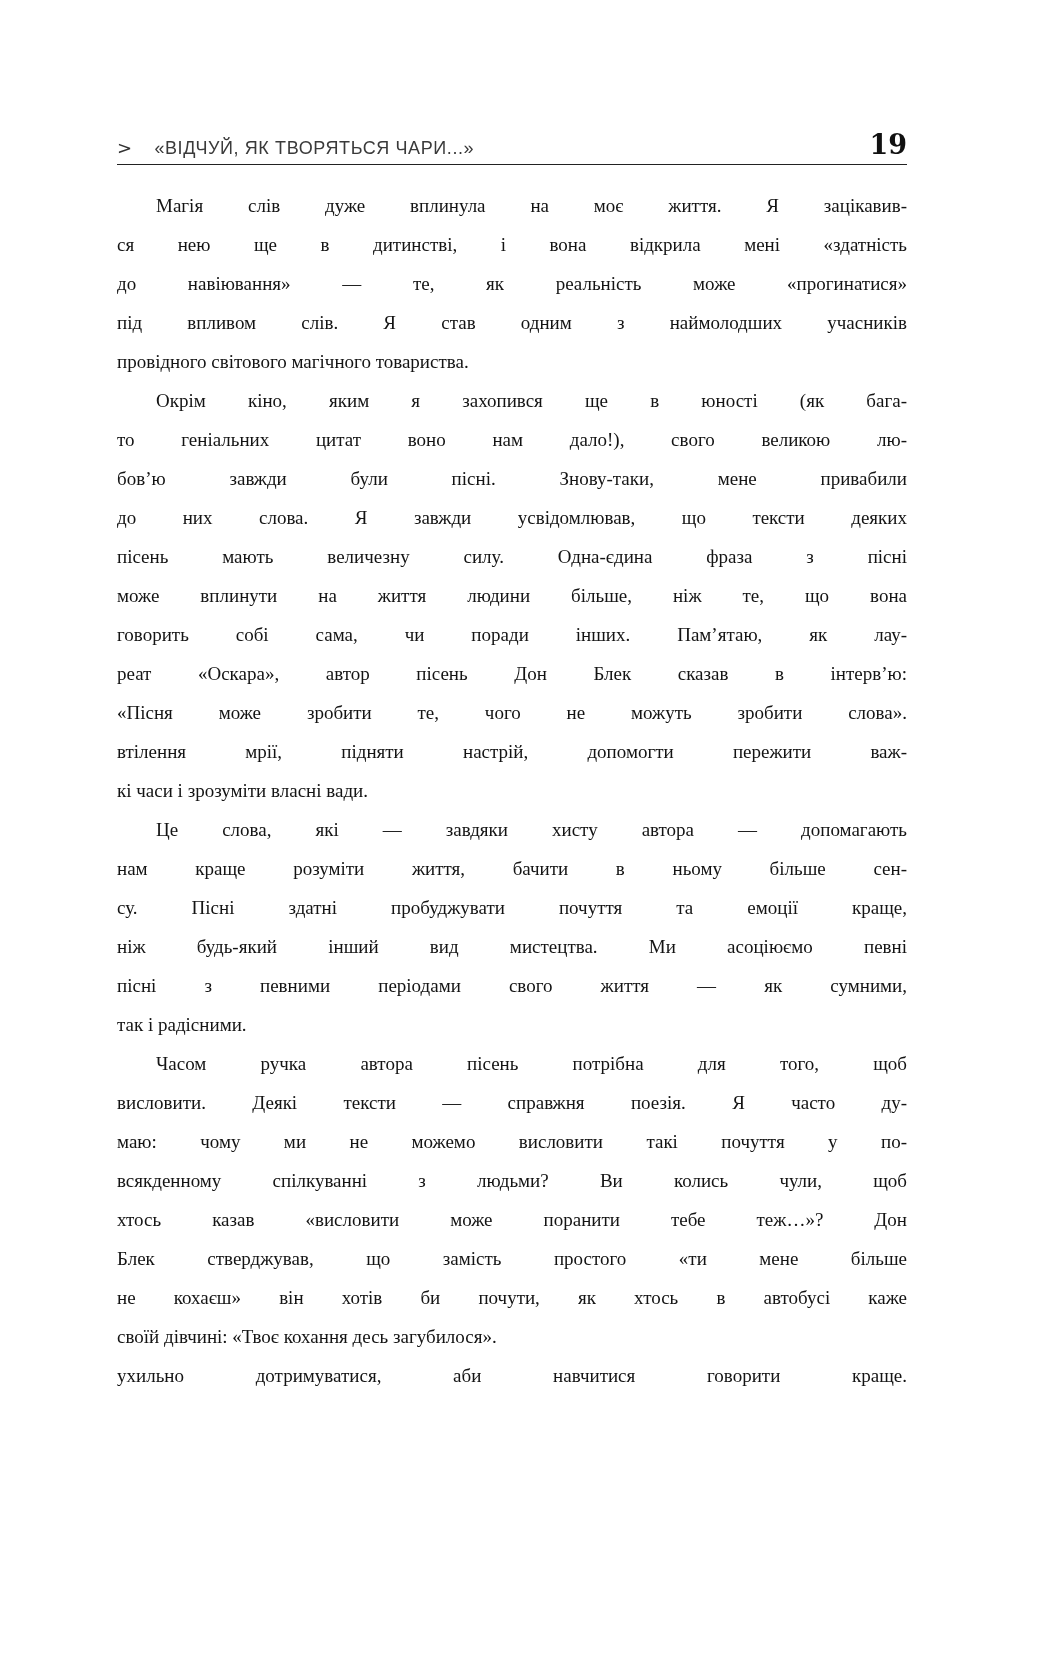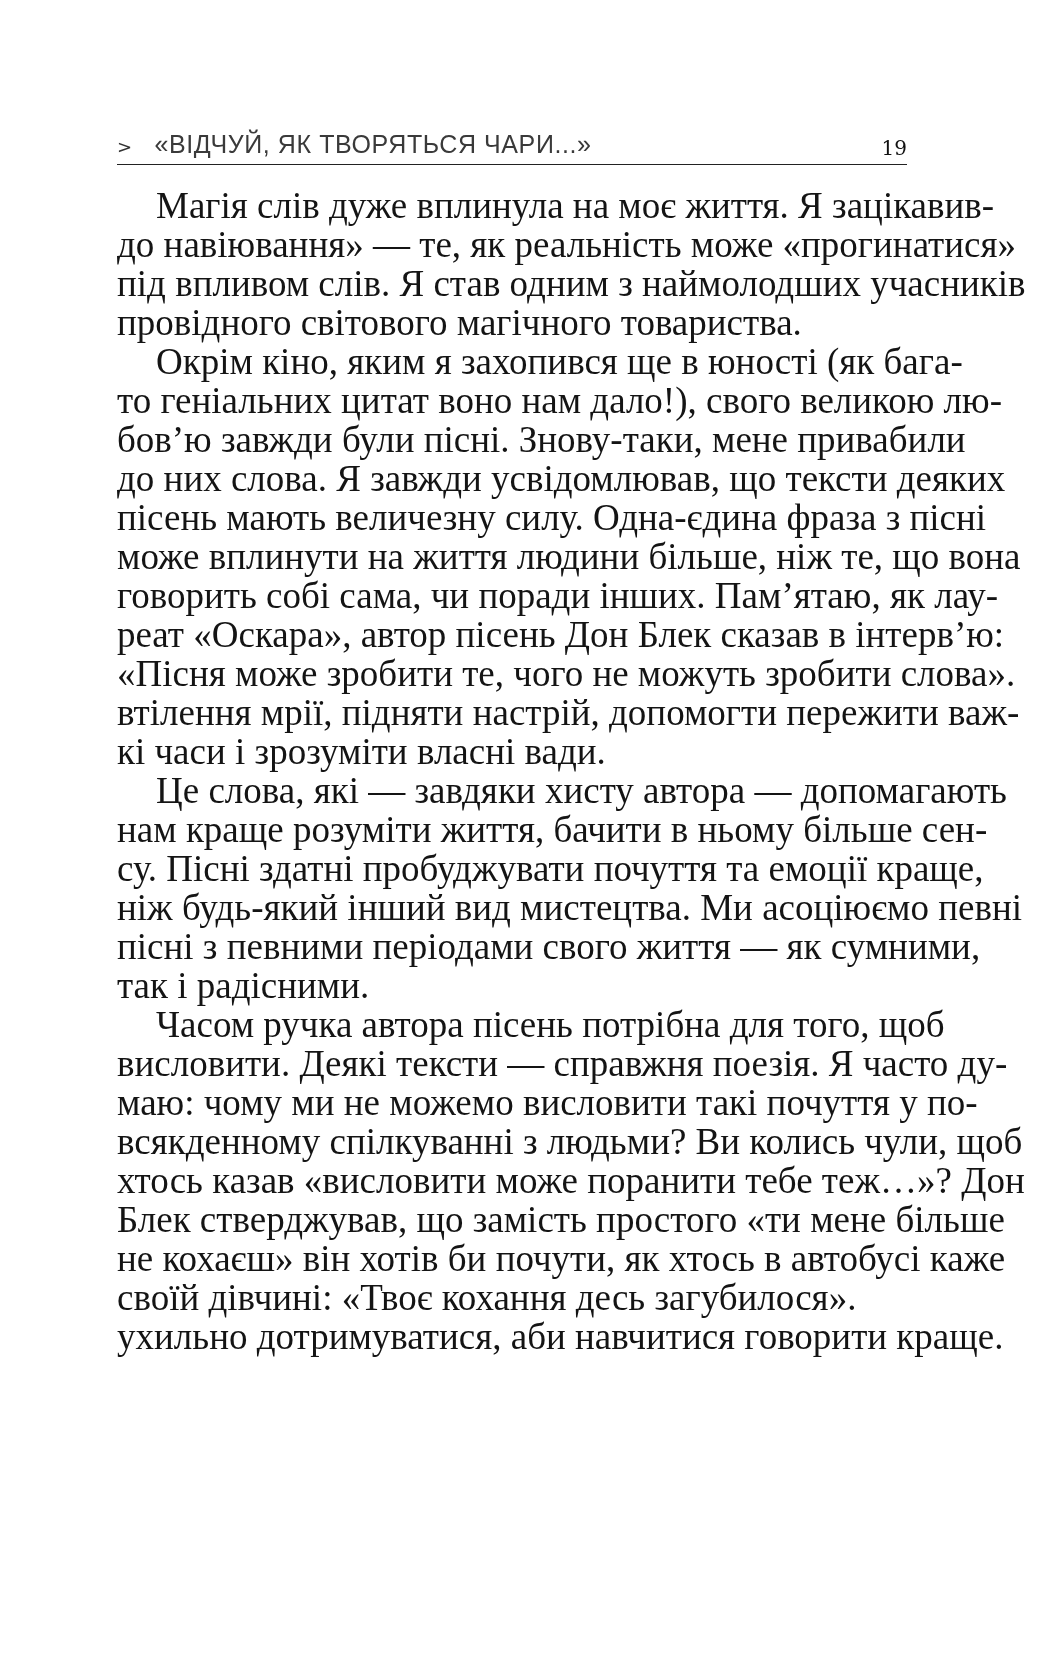--- a/index.html
+++ b/index.html
@@ -40,37 +40,38 @@
       font-size: 19px;
       letter-spacing: 0.3px;
     }
     .running-head .marker {
       font-size: 18px;
       margin-right: 22px;
       color: #333;
     }
     .running-head .title {
       font-family: "Liberation Sans", sans-serif;
-      font-size: 25px;
+      font-size: 18px;
       letter-spacing: 0.6px;
       color: #3a3a3a;
     }
     .running-head .page-number {
       font-family: "DejaVu Serif", serif;
-      font-size: 20px;
+      font-size: 27px;
       color: #111;
       padding-bottom: 4px;
+      font-weight: bold;
     }
     .body-text {
       position: absolute;
       top: 186px;
       left: 0;
       width: 790px;
       font-family: "Liberation Serif", serif;
-      font-size: 37px;
+      font-size: 19px;
       line-height: 39px;
       text-align: justify;
       color: #141414;
     }
     .body-text p {
       margin: 0;
       text-indent: 39px;
       hyphens: manual;
     }
     .line {
@@ -95,20 +96,21 @@
     <div class="left">
       <span class="marker">&gt;</span>
       <span class="title">«ВІДЧУЙ, ЯК ТВОРЯТЬСЯ ЧАРИ...»</span>
     </div>
     <span class="page-number">19</span>
   </div>
 
   <div class="body-text">
     <p>
       <span class="line first">Магія слів дуже вплинула на моє життя. Я зацікавив-</span>
+      <span class="line">ся нею ще в дитинстві, і вона відкрила мені «здатність</span>
       <span class="line">до навіювання» — те, як реальність може «прогинатися»</span>
       <span class="line">під впливом слів. Я став одним з наймолодших учасників</span>
       <span class="line last">провідного світового магічного товариства.</span>
     </p>
     <p>
       <span class="line first">Окрім кіно, яким я захопився ще в юності (як бага-</span>
       <span class="line">то геніальних цитат воно нам дало!), свого великою лю-</span>
       <span class="line">бов’ю завжди були пісні. Знову-таки, мене привабили</span>
       <span class="line">до них слова. Я завжди усвідомлював, що тексти деяких</span>
       <span class="line">пісень мають величезну силу. Одна-єдина фраза з пісні</span>

